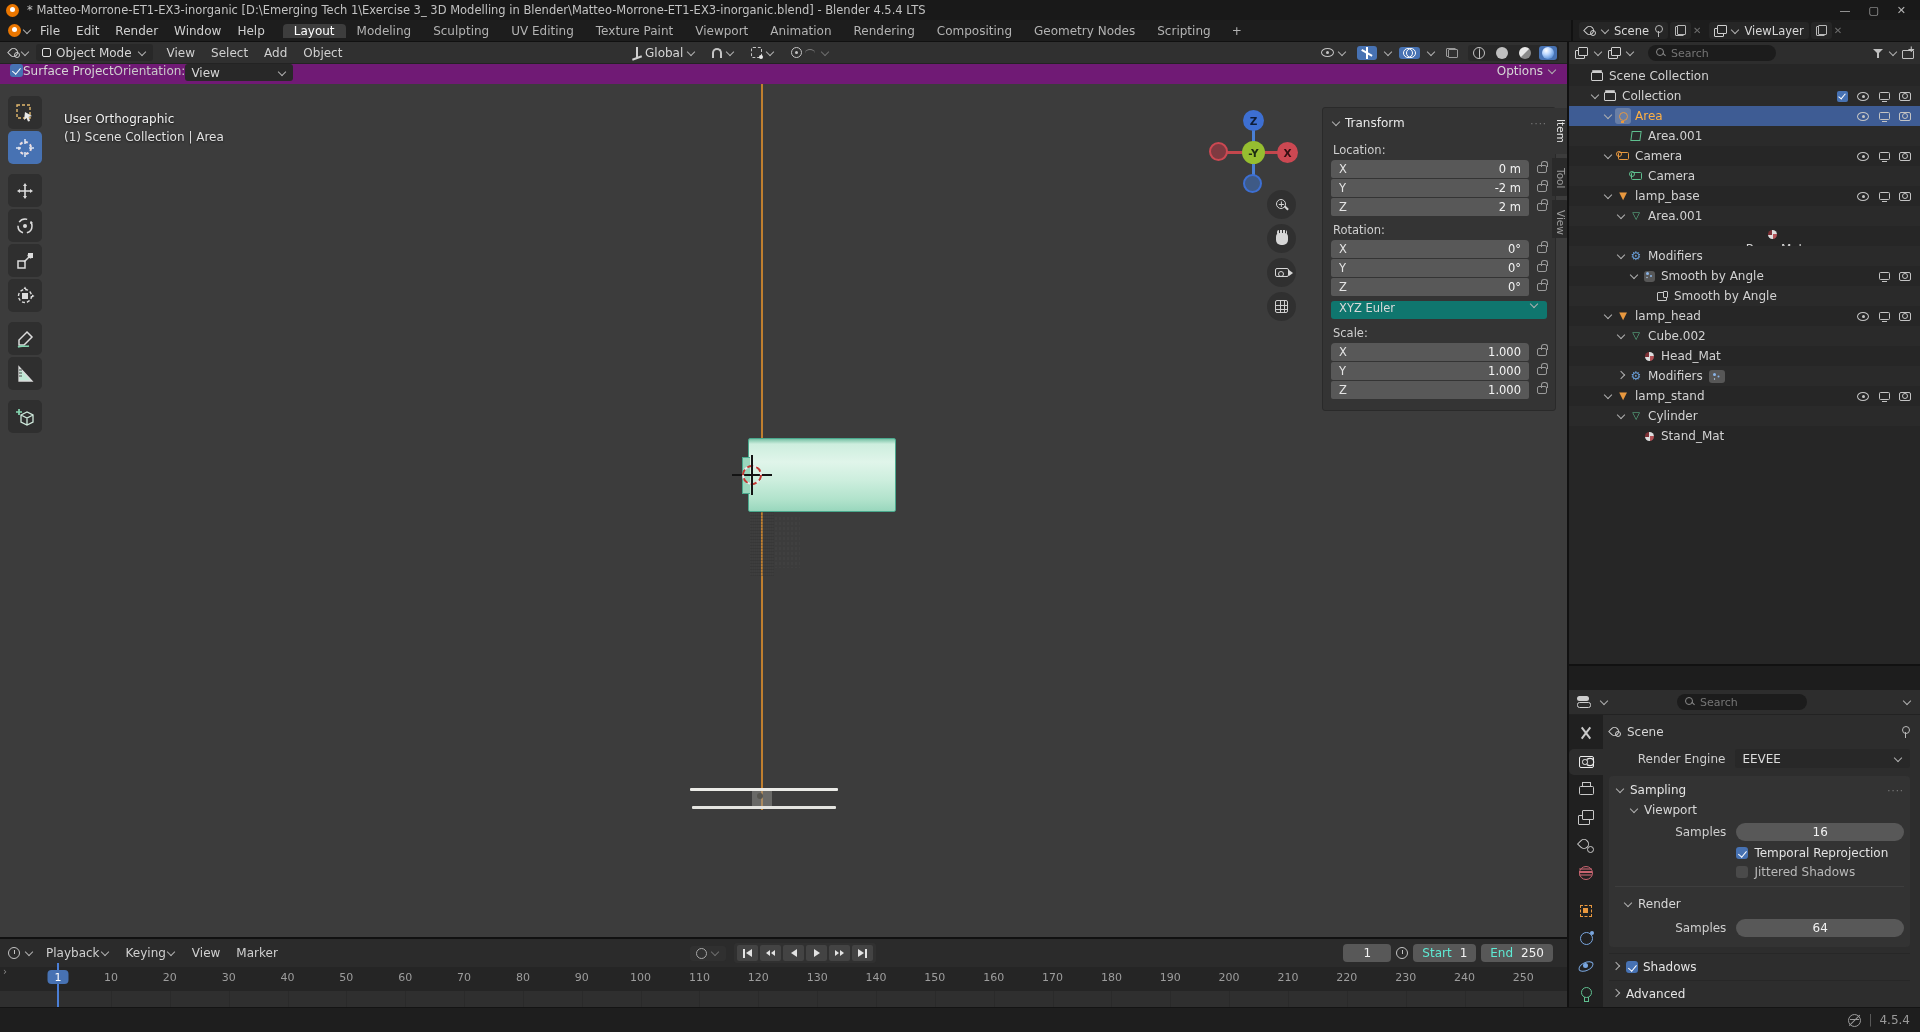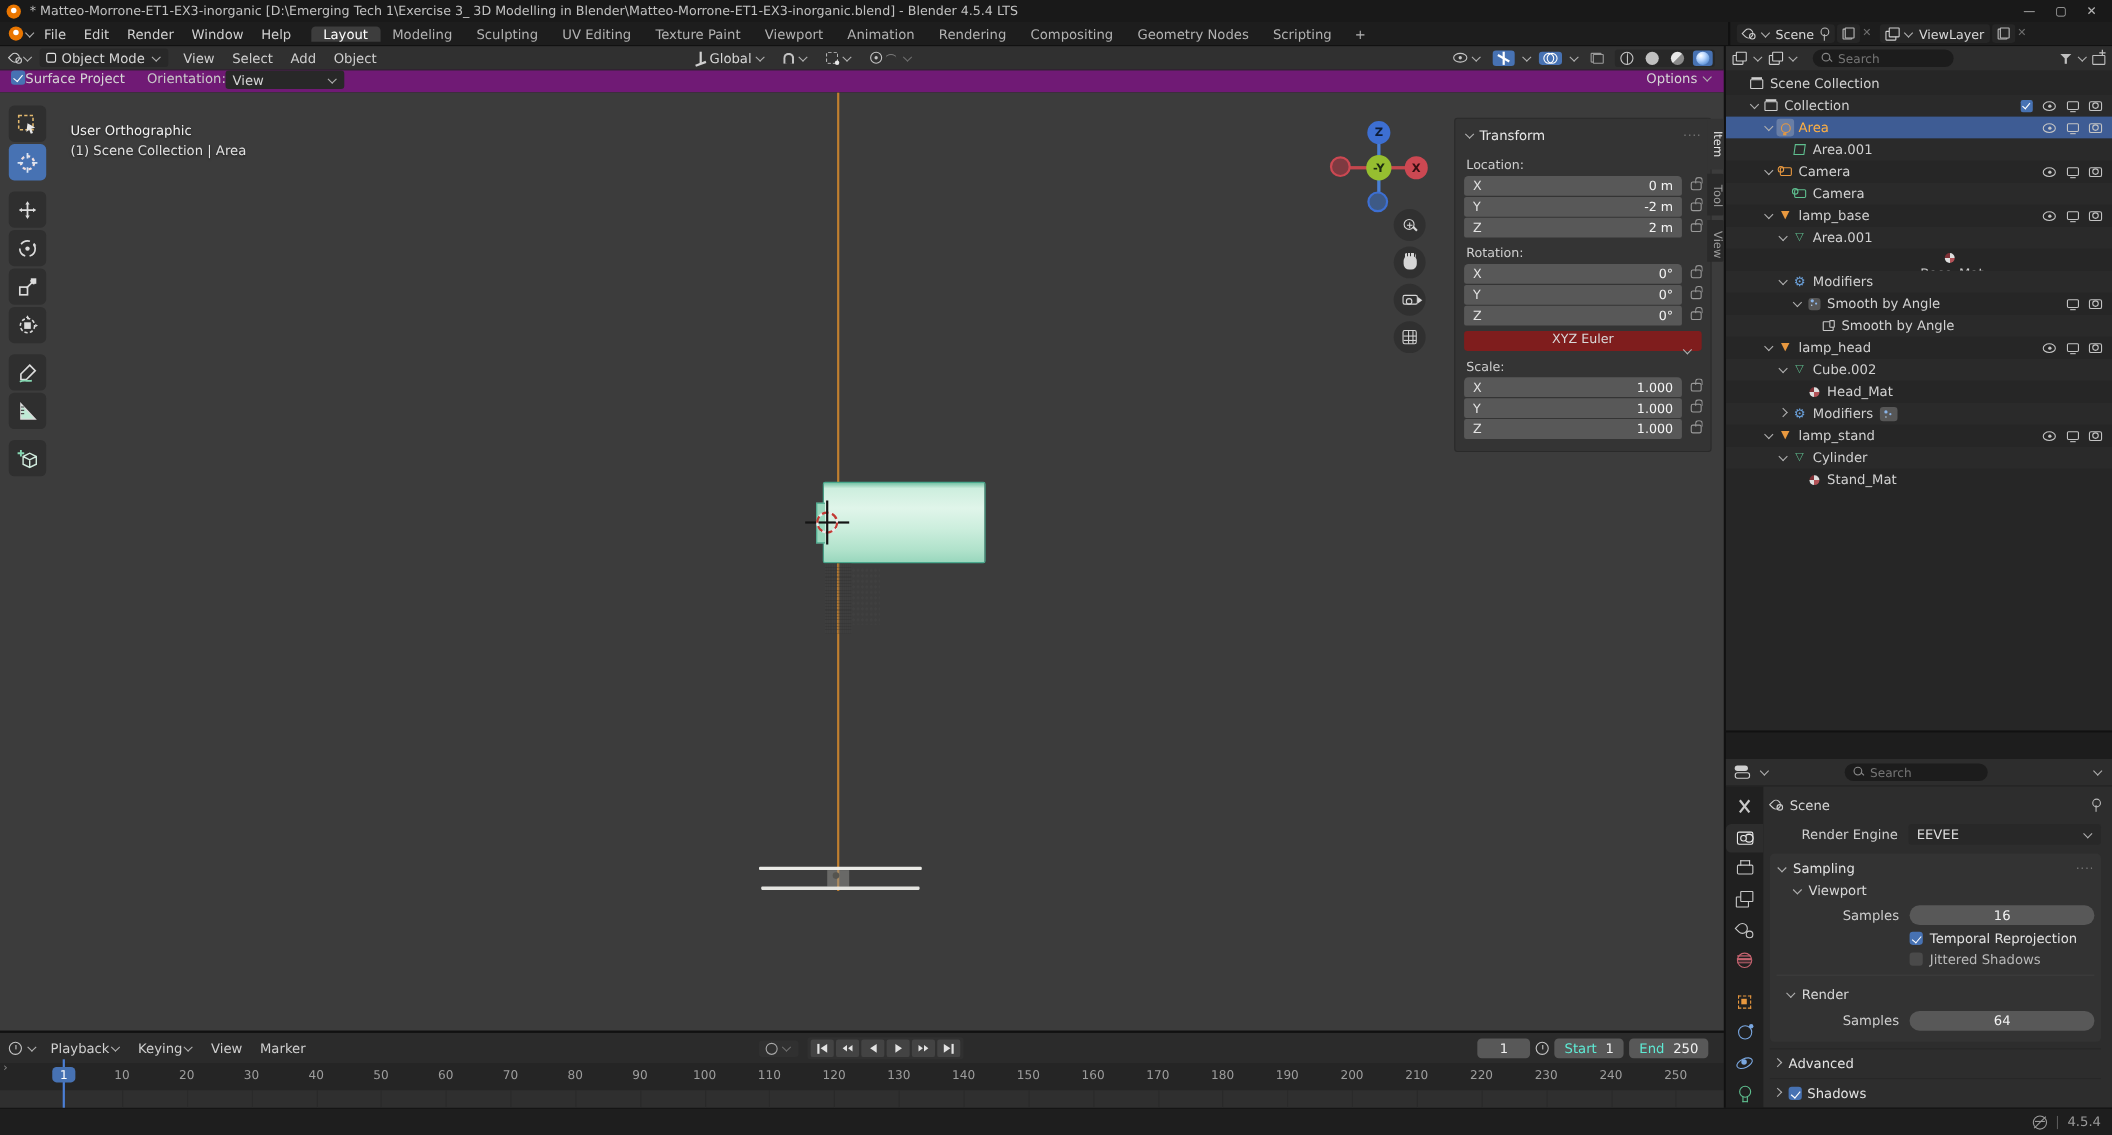--- a/index.html
+++ b/index.html
@@ -144,21 +144,21 @@
   .np-title { display:flex; align-items:center; gap:4px; color:#e8e8e8; font-size:12px; padding:2px 0 6px 0; }
   .grip { margin-left:auto; color:#7c7c7c; letter-spacing:1px; font-size:10px; }
   .np-sec { color:#cfcfcf; font-size:11.5px; margin:7px 0 3px 2px; }
   .trow { display:flex; align-items:center; margin-bottom:1px; }
   .tfield { flex:1; height:18px; background:#585858; border-radius:2px; display:flex; align-items:center; padding:0 8px; }
   .trow:first-child .tfield { border-radius:4px 4px 2px 2px; }
   .taxis { color:#e3e3e3; font-size:11.5px; }
   .tval { margin-left:auto; color:#f4f4f4; font-size:11.5px; }
   .lock { width:10px; height:8px; border:1.3px solid #9a9a9a; border-radius:2px; position:relative; margin-left:8px; flex:none; }
   .lock::before { content:""; position:absolute; top:-5px; left:3px; width:5px; height:5px; border:1.3px solid #9a9a9a; border-bottom:none; border-radius:3px 3px 0 0; }
-  .euler-dd { height:18px; background:#7f1d1d; border-radius:3px; display:flex; align-items:center; padding:0 8px; margin:5px 0 2px 0; color:#d9d9d9; font-size:11.5px;flex-direction:column; }
+  .euler-dd { height:18px; background:#0f766e; border-radius:3px; display:flex; padding:0 8px; margin:5px 0 2px 0; color:#d9d9d9; font-size:11.5px; }
   .euler-dd .chev { margin-left:auto; }
 
   .np-tabs { position:absolute; left:1552px; top:24px; width:17px; display:flex; flex-direction:column; gap:4px; }
   .np-tab { writing-mode:vertical-rl; background:#2a2a2a; color:#9c9c9c; font-size:10.5px; padding:10px 2px; border-radius:0 4px 4px 0; text-align:center; }
   .np-tab.active { background:#343434; color:#e8e8e8; }
 
   
   .right-col { flex:1; display:flex; flex-direction:column; min-height:0;gap:24px; }
   .outliner { height:624px; flex:none; background:#262626; display:flex; flex-direction:column; border-bottom:2px solid #111; }
   .ol-header { height:22px; background:#2d2d2d; display:flex; align-items:center; gap:5px; padding:0 6px; flex:none; }
@@ -413,21 +413,21 @@
             <span class="shade-btn on">
                 <span class="ic sh-ball sh-rend"></span>
               </span>
           </span>
         </span>
       </div>
 
       <div class="tool-settings">
         <span class="checkbox"></span>
         <span>Surface Project</span>
-        <span style="margin-left:20px; color:#c9c9c9;">Orientation:</span>
+        <span style="margin-left:0; color:#c9c9c9;">Orientation:</span>
         <span class="dd-field" style="width:108px;">
           <span>View</span>
           <span class="chev" style="margin-left:auto;"></span>
         </span>
         <span style="margin-left:auto; display:flex; align-items:center; gap:4px;">
           <span>Options</span>
           <span class="chev"></span>
         </span>
       </div>
 
@@ -976,26 +976,26 @@
                 <span class="chev"></span>
                 <span>Render</span>
               </div>
               <div class="pr-row" style="margin:6px 0 2px 0;">
                 <span class="plabel">Samples</span>
                 <span class="pslider">64</span>
               </div>
             </div>
             <div class="ppanel-line">
               <span class="chev closed"></span>
-              <span>Advanced</span>
+              <span class="checkbox" style="width:12px;height:12px;"></span>
+              <span>Shadows</span>
             </div>
             <div class="ppanel-line">
               <span class="chev closed"></span>
-              <span class="checkbox" style="width:12px;height:12px;"></span>
-              <span>Shadows</span>
+              <span>Advanced</span>
             </div>
           </div>
         </div>
       </div>
     </div>
   </div>
 
   <div class="statusbar">
     <span class="sb-right">
       <span class="ic ic-netoff"></span>

